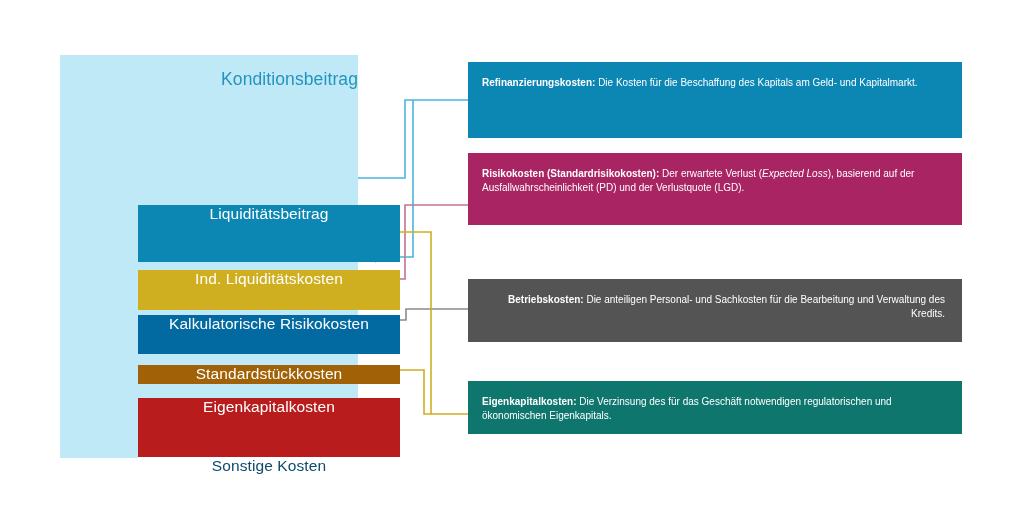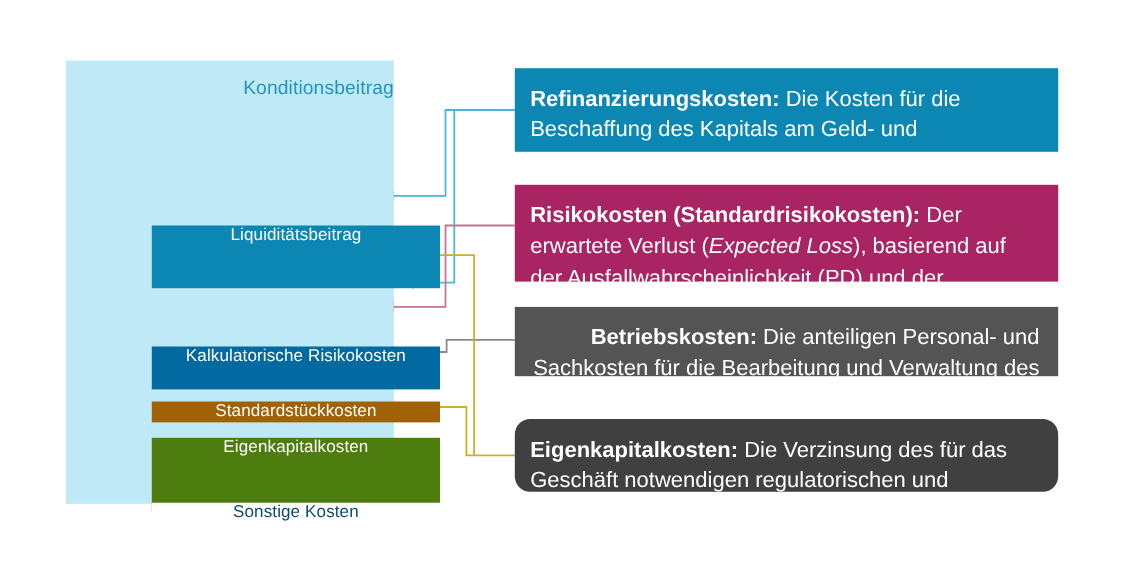--- a/index.html
+++ b/index.html
@@ -26,35 +26,35 @@
     display:flex;justify-content:center;
     color:#ffffff;font-size:15.5px;letter-spacing:.1px;
     box-sizing:border-box;text-align:center;
   }
   .bar.plain{color:#0c4a6e;}
 
   #bar-0{top:150px;height:57px;background:#0c87b4;}
   #bar-1{top:215px;height:40px;background:#cfae20;}
   #bar-2{top:260px;height:39px;background:#0369a1;}
   #bar-3{top:310px;height:19px;background:#a16207;}
-  #bar-4{top:343px;height:68px;background:#4d7c0f;}
+  #bar-4{top:343px;height:68px;background:#b91c1c;}
   #bar-5{top:402px;height:44px;background:#ffffff;}
 
   
   .callout{
     position:absolute;left:468px;width:494px;
-    color:#ffffff;font-size:20px;line-height:1.42;
+    color:#ffffff;font-size:10px;line-height:1.42;
     box-sizing:border-box;padding:14px 17px 14px 14px;
   }
   .callout b{font-weight:bold;}
   .callout i{font-style:italic;}
   #callout-0{top:62px;height:76px;background:#0c87b4;}
-  #callout-1{top:168px;height:88px;background:#a82462;}
+  #callout-1{top:153px;height:72px;background:#a82462;}
   #callout-2{top:279px;height:63px;background:#545454;text-align:right;}
-  #callout-3{top:381px;height:66px;background:#404040;border-radius:14px;}
+  #callout-3{top:381px;height:53px;background:#0f766e;}
 
   #connectors{position:absolute;left:0;top:0;width:1024px;height:512px;}
 </style>
 </head>
 <body>
 
 <div id="stage">
 
   <svg id="connectors" viewBox="0 0 1024 512" xmlns="http://www.w3.org/2000/svg">
     <defs>
@@ -90,20 +90,23 @@
       <path d="M431,414 L431,232 L348,232" fill="none" stroke="#cfae20" stroke-width="1.6" marker-end="url(#ah-gold)"></path>
     </g>
   </svg>
 
   <div id="kb-container">
     <div id="kb-title">Konditionsbeitrag</div>
 
     <div class="bar" id="bar-0">
       <span>Liquiditätsbeitrag</span>
     </div>
+    <div class="bar" id="bar-1">
+      <span>Ind. Liquiditätskosten</span>
+    </div>
     <div class="bar" id="bar-2">
       <span>Kalkulatorische Risikokosten</span>
     </div>
     <div class="bar" id="bar-3">
       <span>Standardstückkosten</span>
     </div>
     <div class="bar" id="bar-4">
       <span>Eigenkapitalkosten</span>
     </div>
     <div class="bar plain" id="bar-5">

